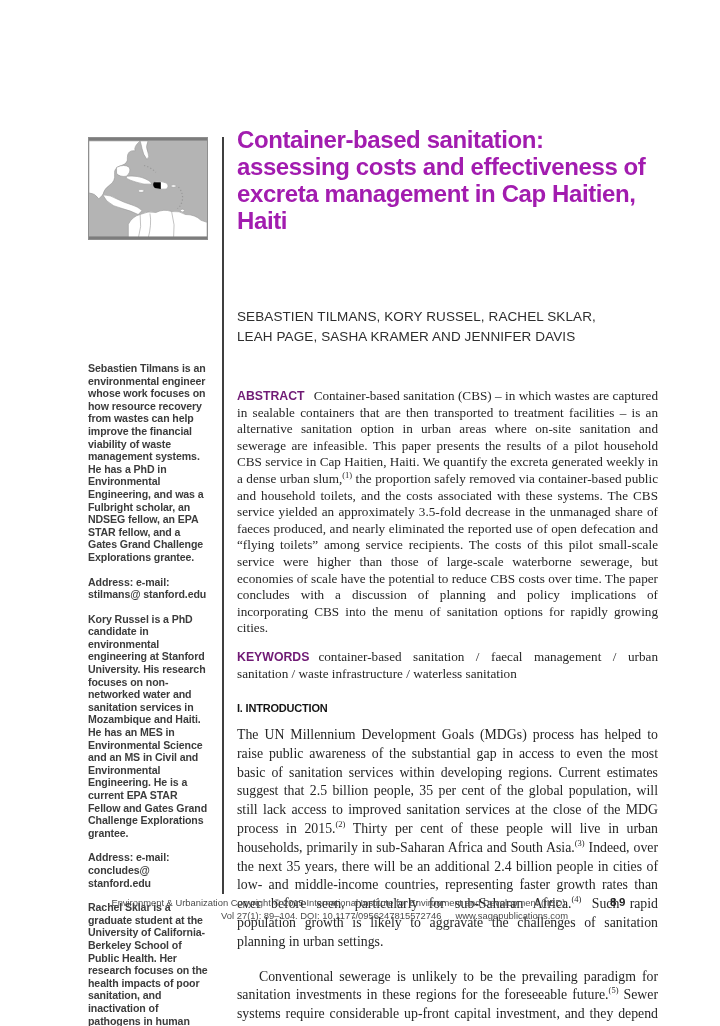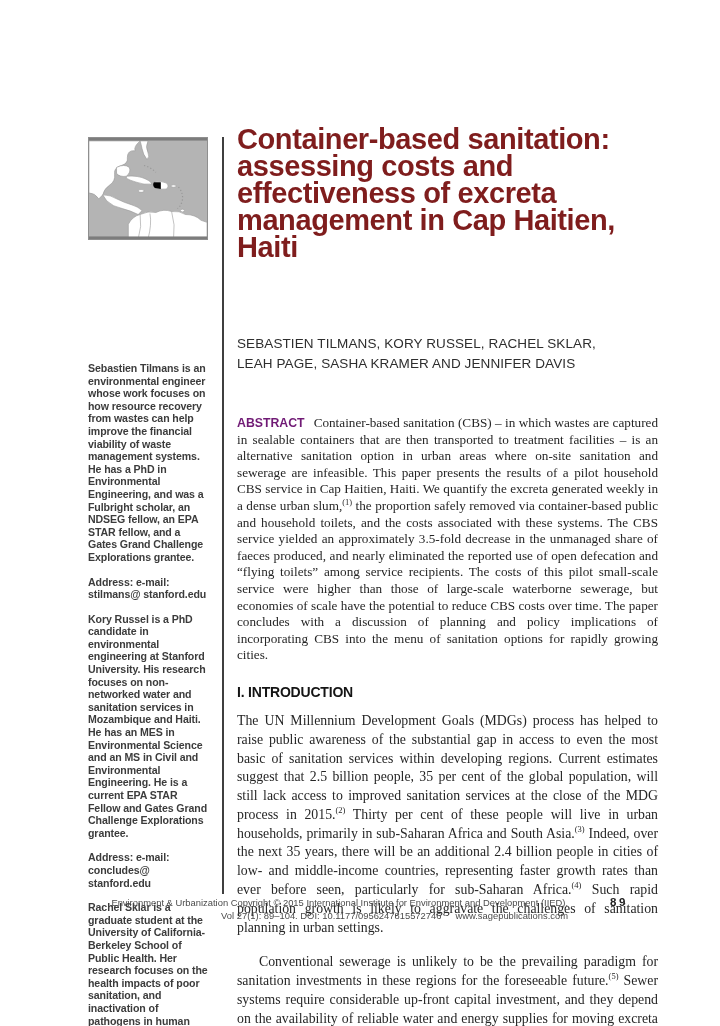--- a/index.html
+++ b/index.html
@@ -20,37 +20,37 @@
   .map-frame  { fill:var(--map-frame,#7c7c7c); }
   .map-line   { stroke:var(--map-stroke,#979797); stroke-width:0.6; fill:none; }
   .map-dots   { stroke:var(--map-stroke,#8a8a8a); stroke-width:1.2; stroke-dasharray:1.2 2.2; fill:none; }
 
   
   .title-rule { position:absolute; left:222px; top:137px; width:2px; height:757px; background:#3f3f3f; }
 
   
   .main-col { position:absolute; left:237px; top:126px; width:421px; }
   .title {
-    margin:0; font-size:29px; line-height:27px; font-weight:bold;
-    color:#7f1d1d; letter-spacing:-0.4px;
+    margin:0; font-size:24px; line-height:27px; font-weight:bold;
+    color:#a21caf; letter-spacing:-0.4px;
   }
   .authors { margin-top:73px; width:398px; font-size:13.5px; line-height:20px; color:#2e2e2e; letter-spacing:0.1px; }
 
   .abstract, .keywords, .body-para {
     font-family:"Liberation Serif", serif; color:#262626; text-align:justify;
   }
   .abstract { margin:41px 0 0 0; font-size:13.2px; line-height:16.6px; }
   .keywords { margin:12px 0 0 0; font-size:13.2px; line-height:16.6px; }
   .lead {
     font-family:"Liberation Sans", sans-serif; font-weight:bold;
     font-size:12.3px; color:#701a75; margin-right:9px; letter-spacing:0;
   }
   sup { font-size:8.5px; line-height:0; }
 
-  .section-heading { margin:20px 0 0 0; font-size:14px; font-weight:bold; color:#141414; letter-spacing:-0.2px; }
+  .section-heading { margin:20px 0 0 0; font-size:11px; font-weight:bold; color:#141414; letter-spacing:-0.2px; }
   .body-para { margin:12px 0 0 0; font-size:13.8px; line-height:18.8px; }
   .body-para.follow { margin-top:16px; }
   .indent { text-indent:22px; }
 
   
   .sidebar {
     position:absolute; left:88px; top:362px; width:124px;
     font-weight:bold; font-size:10.6px; line-height:12.6px;
     color:#3c3c3c; letter-spacing:-0.1px;
   }
@@ -109,20 +109,21 @@
 
   <div class="title-rule"></div>
 
   <div class="main-col">
     <h1 class="title">Container-based sanitation: assessing costs and effectiveness of excreta management in Cap Haitien, Haiti</h1>
 
     <div class="authors">SEBASTIEN TILMANS, KORY RUSSEL, RACHEL SKLAR, LEAH PAGE, SASHA KRAMER AND JENNIFER DAVIS</div>
 
     <p class="abstract"><span class="lead">ABSTRACT</span><span>Container-based sanitation (CBS) – in which wastes are captured in sealable containers that are then transported to treatment facilities – is an alternative sanitation option in urban areas where on-site sanitation and sewerage are infeasible. This paper presents the results of a pilot household CBS service in Cap Haitien, Haiti. We quantify the excreta generated weekly in a dense urban slum,<sup>(1)</sup> the proportion safely removed via container-based public and household toilets, and the costs associated with these systems. The CBS service yielded an approximately 3.5-fold decrease in the unmanaged share of faeces produced, and nearly eliminated the reported use of open defecation and “flying toilets” among service recipients. The costs of this pilot small-scale service were higher than those of large-scale waterborne sewerage, but economies of scale have the potential to reduce CBS costs over time. The paper concludes with a discussion of planning and policy implications of incorporating CBS into the menu of sanitation options for rapidly growing cities.</span></p>
 
+    <p class="keywords"><span class="lead">KEYWORDS</span><span>container-based sanitation / faecal management / urban sanitation / waste infrastructure / waterless sanitation</span></p>
 
     <h2 class="section-heading">I. INTRODUCTION</h2>
 
     <p class="body-para">The UN Millennium Development Goals (MDGs) process has helped to raise public awareness of the substantial gap in access to even the most basic of sanitation services within developing regions. Current estimates suggest that 2.5 billion people, 35 per cent of the global population, will still lack access to improved sanitation services at the close of the MDG process in 2015.<sup>(2)</sup> Thirty per cent of these people will live in urban households, primarily in sub-Saharan Africa and South Asia.<sup>(3)</sup> Indeed, over the next 35 years, there will be an additional 2.4 billion people in cities of low- and middle-income countries, representing faster growth rates than ever before seen, particularly for sub-Saharan Africa.<sup>(4)</sup> Such rapid population growth is likely to aggravate the challenges of sanitation planning in urban settings.</p>
     <p class="body-para follow indent">Conventional sewerage is unlikely to be the prevailing paradigm for sanitation investments in these regions for the foreseeable future.<sup>(5)</sup> Sewer systems require considerable up-front capital investment, and they depend on the availability of reliable water and energy supplies for moving excreta through the sewer network.<sup>(6)</sup> Sewer networks also</p>
   </div>
 
   <aside class="sidebar">
     <p>Sebastien Tilmans is an environmental engineer whose work focuses on how resource recovery from wastes can help improve the financial viability of waste management systems. He has a PhD in Environmental Engineering, and was a Fulbright scholar, an NDSEG fellow, an EPA STAR fellow, and a Gates Grand Challenge Explorations grantee.</p>
     <p>Address: e-mail: stilmans@ stanford.edu</p>

